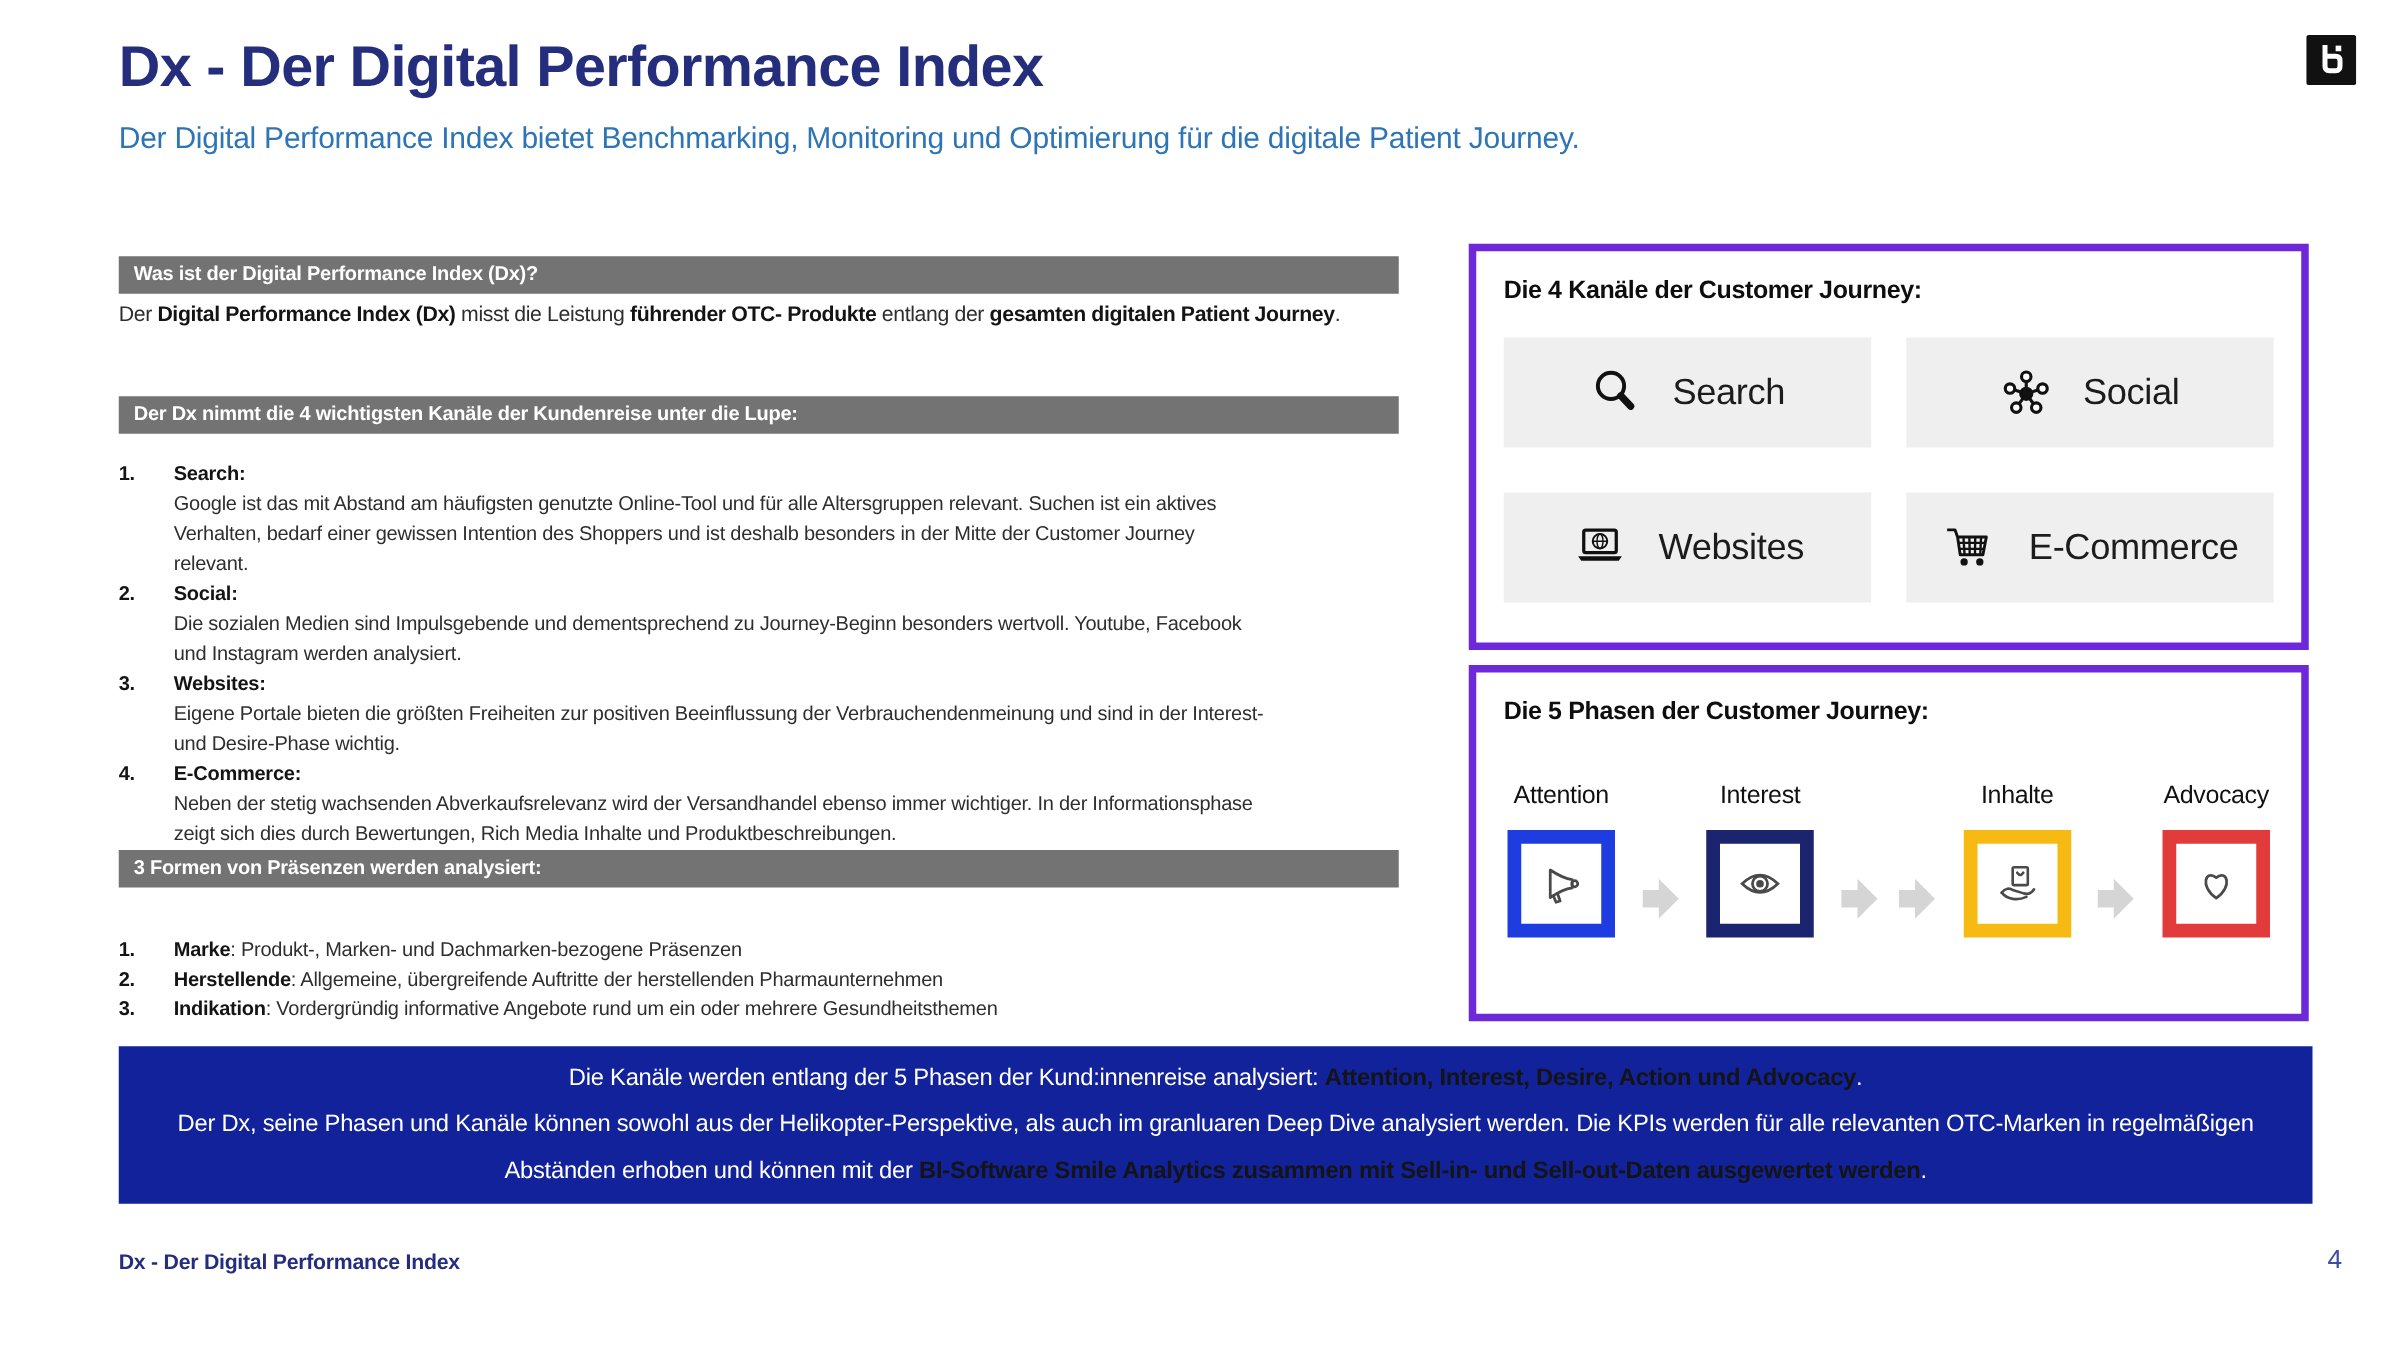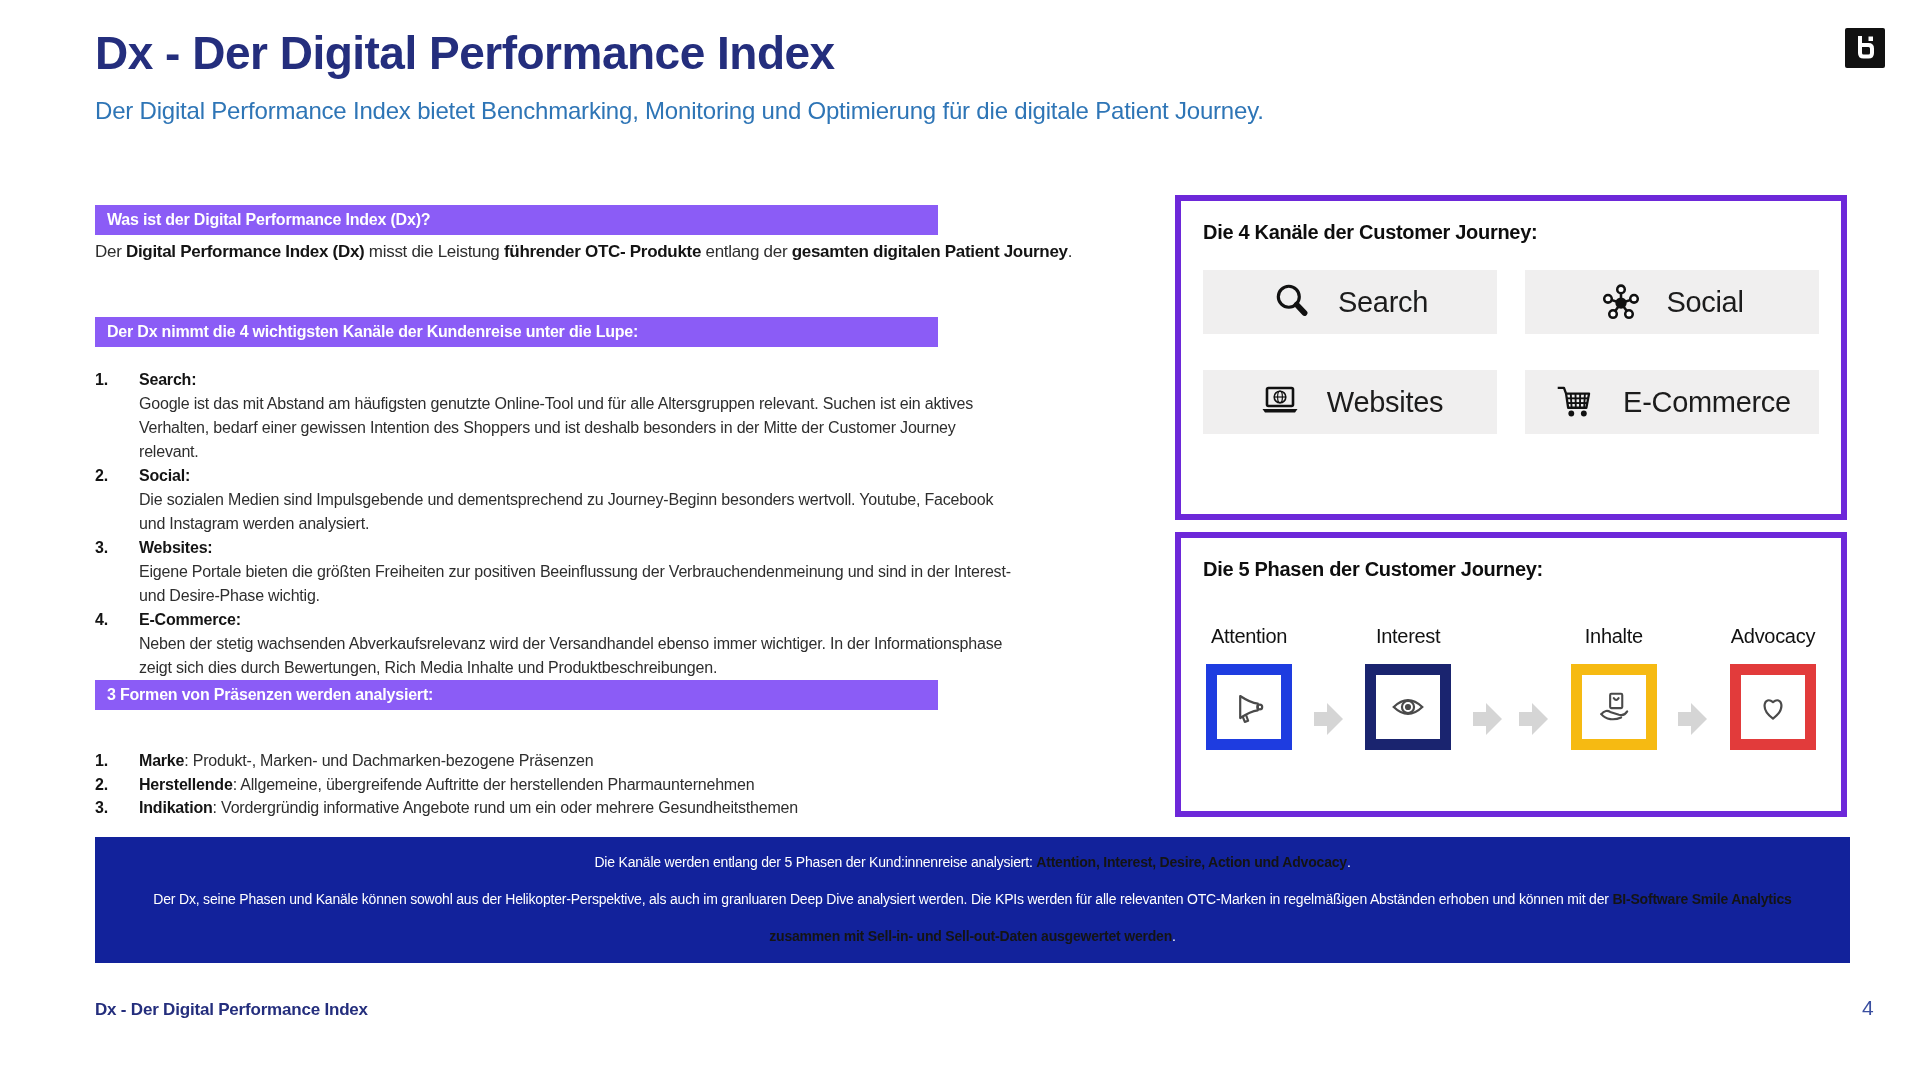--- a/index.html
+++ b/index.html
@@ -13,21 +13,21 @@
     font-size:46px;font-weight:bold;color:#242e7d;letter-spacing:-0.5px;
   }
   .subtitle{
     position:absolute;left:95px;top:97px;
     font-size:24px;font-weight:400;color:#2e75b6;letter-spacing:-0.2px;text-align:right;
   }
   .logo{position:absolute;left:1845px;top:28px;width:40px;height:40px;}
   
   .left-col{position:absolute;left:95px;top:0;width:1052px;}
   .bar{
-    position:absolute;left:0;width:843px;height:30px;background:#8b5cf6;
+    position:absolute;left:0;width:1024px;height:30px;background:#737373;
     color:#ffffff;font-size:16px;font-weight:bold;line-height:30px;
     padding-left:12px;box-sizing:border-box;letter-spacing:-0.2px;
   }
   .bar1{top:205px;} .bar2{top:317px;} .bar3{top:680px;}
   .intro{
     position:absolute;left:0;top:240px;width:1050px;margin:0;
     font-size:17px;line-height:23px;color:#2e2e2e;letter-spacing:-0.3px;
   }
   .intro .b,.seg .b{font-weight:bold;color:#141414;}
   .num-list{position:absolute;left:0;}
@@ -35,34 +35,34 @@
   .list-forms{top:749px;width:1020px;}
   .num-item{display:grid;grid-template-columns:44px 1fr;font-size:16px;line-height:24px;color:#2e2e2e;letter-spacing:-0.2px;}
   .num-item .num{font-weight:bold;color:#141414;}
   .num-item .item-title{font-weight:bold;color:#141414;}
   .num-item .item-desc{max-width:880px;}
   .list-forms .num-item{line-height:23.5px;}
   
   .banner{
     position:absolute;left:95px;top:837px;width:1755px;height:126px;
     background:#12229b;color:#ffffff;text-align:center;box-sizing:border-box;
-    padding:7px 42px 0 42px;font-size:14px;letter-spacing:-0.2px;
+    padding:7px 42px 0 42px;font-size:19px;letter-spacing:-0.2px;
   }
   .banner p{margin:0;line-height:37px;}
   
   .box{position:absolute;left:1175px;width:672px;background:#fff;border:6px solid #6d28d9;box-sizing:border-box;}
   .box-channels{top:195px;height:325px;}
   .box-phases{top:532px;height:285px;}
   .box-title{margin:20px 0 0 22px;font-size:20px;font-weight:600;color:#0e0e0e;letter-spacing:-0.3px;}
   .tiles{
     display:grid;grid-template-columns:1fr 1fr;column-gap:28px;row-gap:36px;
     margin:26px 22px 0 22px;
   }
   .tile{
-    height:64px;background:#f0efef;display:flex;align-items:center;justify-content:center;gap:24px;
+    height:88px;background:#f0efef;display:flex;align-items:center;justify-content:center;gap:24px;
   }
   .tile-label{font-size:29px;color:#1c1c1c;letter-spacing:-0.3px;}
   
   .phase-row{display:flex;justify-content:space-between;align-items:flex-start;margin:44px 20px 0 20px;}
   .phase{display:flex;flex-direction:column;align-items:center;width:96px;}
   .phase-label{font-size:20px;font-weight:400;color:#111;white-space:nowrap;letter-spacing:-0.3px;}
   .phase-box{
     width:86px;height:86px;margin-top:16px;background:#fff;
     border:11px solid #888;box-sizing:border-box;
     display:flex;align-items:center;justify-content:center;

